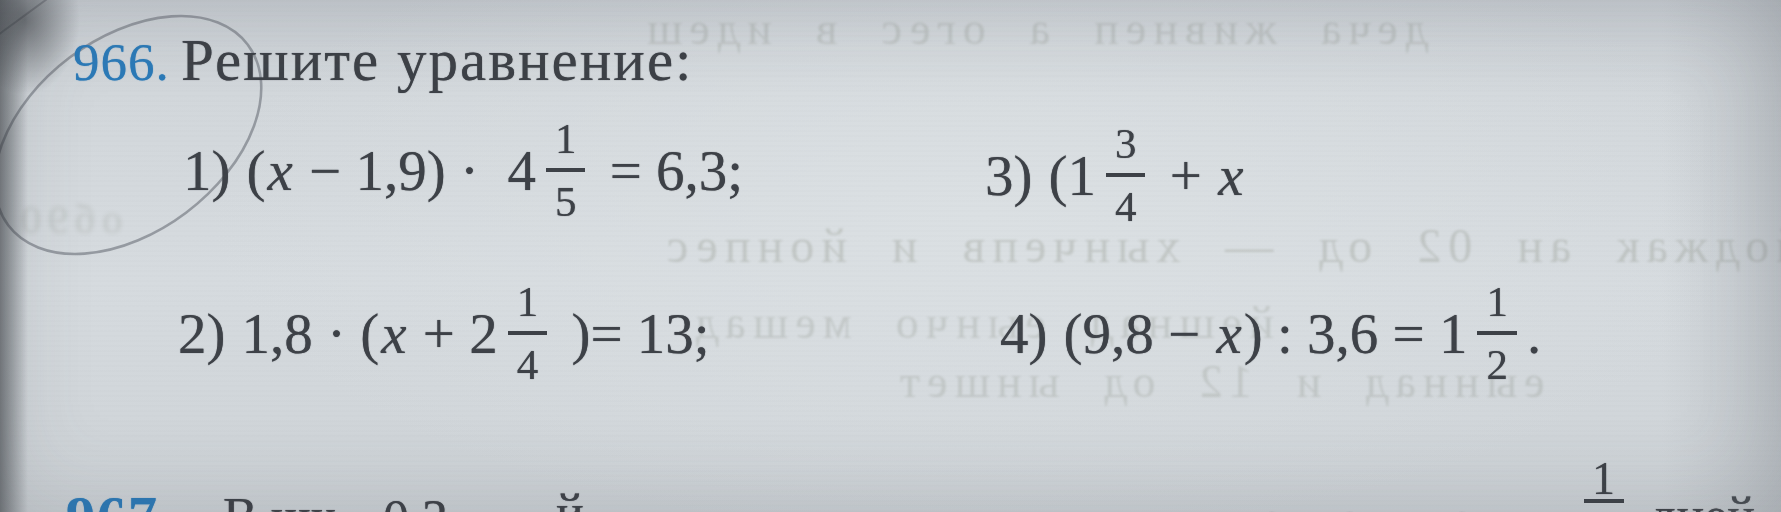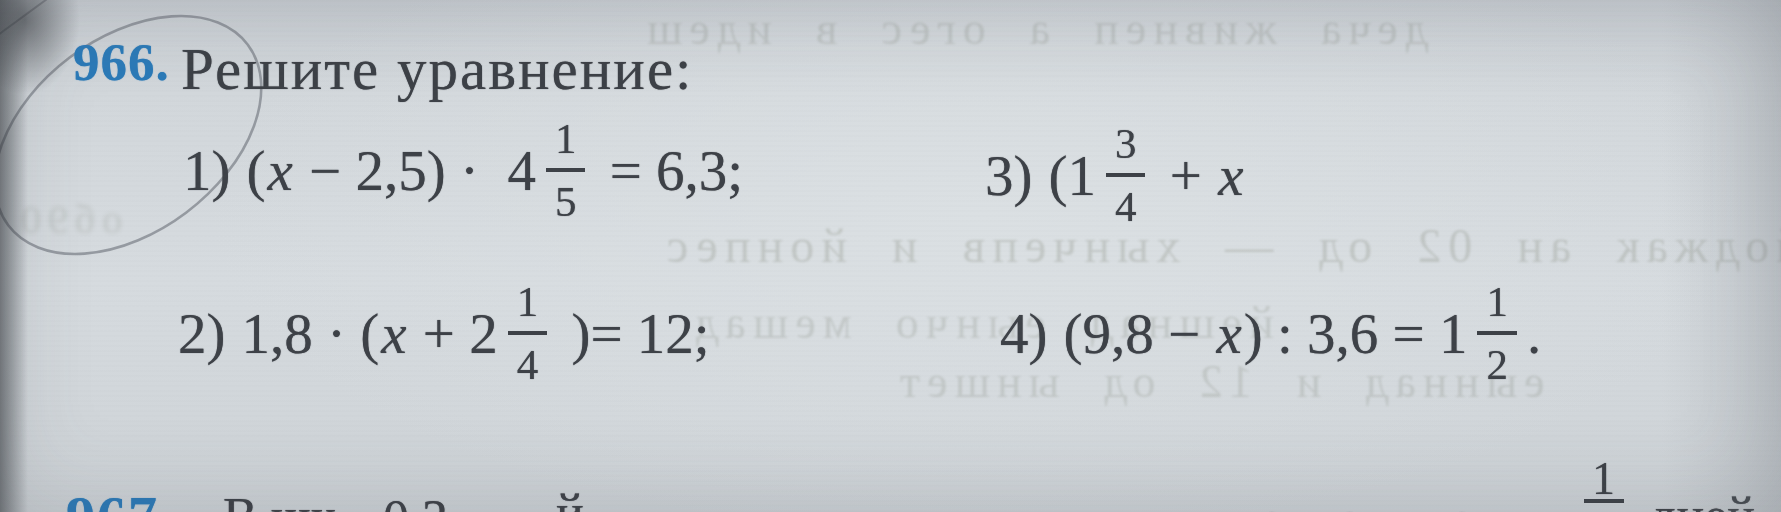--- a/index.html
+++ b/index.html
@@ -8,22 +8,22 @@
     font-family:"Liberation Serif","DejaVu Serif",serif;
     background:
       radial-gradient(1250px 520px at 55% 42%, #dbe0e3 0%, rgba(219,224,227,0) 62%),
       linear-gradient(180deg,#cbd0d5 0%,#d2d7db 18%,#d6dbdf 55%,#d0d5d9 86%,#cdd2d6 100%);
   }
   #photo{position:absolute;inset:0;}
   .ink{color:#3d4147;text-shadow:0 0 1px rgba(61,65,71,.85);}
   .blue{color:#2b7ab8;text-shadow:0 0 1px rgba(43,122,184,.8);}
 
   
-  #p966-number{position:absolute;left:73px;top:32px;font-size:53px;font-weight:bold;letter-spacing:1px;}
-  #p966-title{position:absolute;left:181px;top:26px;font-size:59px;letter-spacing:2px;margin-top:9px;}
+  #p966-number{position:absolute;left:73px;top:32px;font-size:53px;font-weight:normal;letter-spacing:1px;}
+  #p966-title{position:absolute;left:181px;top:26px;font-size:59px;letter-spacing:2px;}
 
   
   .eq{position:absolute;height:150px;display:flex;align-items:center;font-size:57px;white-space:pre;}
   #eq0{left:183px;top:95px;}
   #eq2{left:985px;top:100px;}
   #eq1{left:178px;top:258px;}
   #eq3{left:1000px;top:258px;}
   .eq-label{margin-right:16px;}
   .seg{white-space:pre;}
   .seg.it{font-style:italic;margin:0 2px;}
@@ -76,22 +76,22 @@
   <span class="bleed" id="bleed-5">об90</span>
 
   <svg id="pencil-svg" width="320" height="320" viewBox="0 0 320 320">
     <ellipse cx="148" cy="150" rx="150" ry="97" transform="rotate(-37 148 150)" fill="none" stroke="#848a91" stroke-width="2.6" opacity="0.8"></ellipse>
     <line x1="18" y1="50" x2="78" y2="6" stroke="#7d838a" stroke-width="2" opacity="0.55"></line>
   </svg>
 
   <span id="p966-number" class="blue">966.</span>
   <span id="p966-title" class="ink">Решите уравнение:</span>
 
-  <div class="eq ink" id="eq0"><span class="eq-label">1)</span><span class="seg">(</span><span class="seg it">x</span><span class="seg"> − 2,5) ·  4</span><span class="frac"><span class="num">1</span><span class="den">5</span></span><span class="seg"> = 6,3;</span></div>
-  <div class="eq ink" id="eq1"><span class="eq-label">2)</span><span class="seg">1,8 · (</span><span class="seg it">x</span><span class="seg"> + 2</span><span class="frac"><span class="num">1</span><span class="den">4</span></span><span class="seg"> )= 12;</span></div>
+  <div class="eq ink" id="eq0"><span class="eq-label">1)</span><span class="seg">(</span><span class="seg it">x</span><span class="seg"> − 1,9) ·  4</span><span class="frac"><span class="num">1</span><span class="den">5</span></span><span class="seg"> = 6,3;</span></div>
+  <div class="eq ink" id="eq1"><span class="eq-label">2)</span><span class="seg">1,8 · (</span><span class="seg it">x</span><span class="seg"> + 2</span><span class="frac"><span class="num">1</span><span class="den">4</span></span><span class="seg"> )= 13;</span></div>
   <div class="eq ink" id="eq2"><span class="eq-label">3)</span><span class="seg">(</span><span class="seg">1</span><span class="frac"><span class="num">3</span><span class="den">4</span></span><span class="seg"> + </span><span class="seg it">x</span></div>
   <div class="eq ink" id="eq3"><span class="eq-label">4)</span><span class="seg">(</span><span class="seg">9,8 − </span><span class="seg it">x</span><span class="seg">) : 3,6 = 1</span><span class="frac"><span class="num">1</span><span class="den">2</span></span><span class="seg">.</span></div>
 
   <span class="bfrag blue" id="p967-number">967.</span>
   <span class="bfrag ink" id="frag-a">В шк</span>
   <span class="bfrag ink" id="frag-b">0,2</span>
   <span class="bfrag ink" id="frag-c">й</span>
   <span class="bfrag ink" id="frag-d">ные  дочные –</span>
   <span class="bfrag ink" id="frag-num">1</span>
   <div id="frag-bar"></div>

